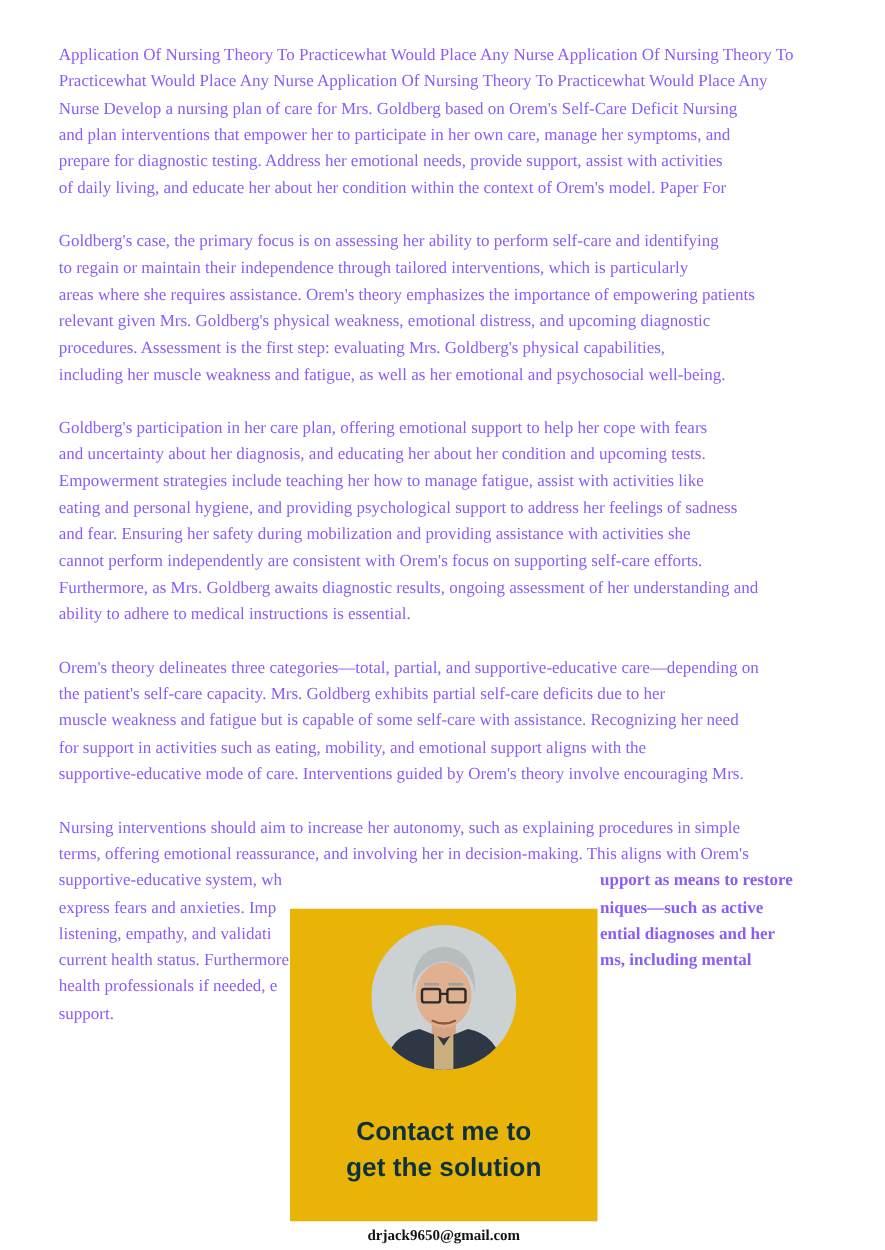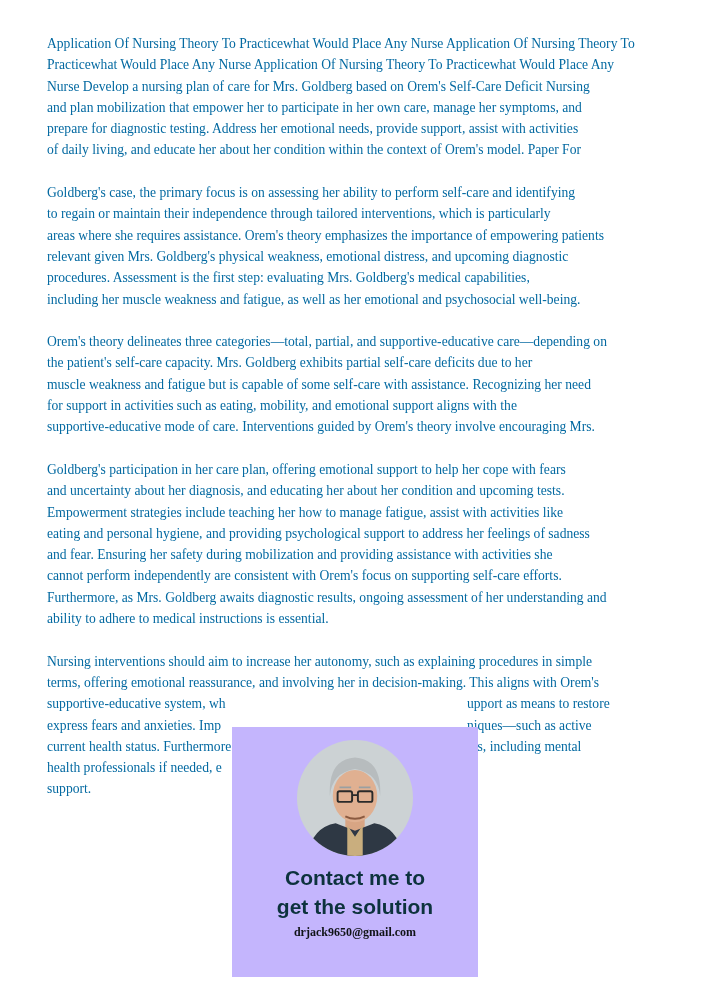--- a/index.html
+++ b/index.html
@@ -16,21 +16,21 @@
     left: 47px;
     top: 33px;
     width: 616px;
     font-size: 13.6px;
     line-height: 21.3px;
   }
   .paragraph { margin-bottom: 21.3px; }
   .paragraph:last-child { margin-bottom: 0; }
   .line { white-space: nowrap; }
   .line.split { position: relative; }
-  .frag-right { position: absolute; left: 420px; top: 0; }
+  .frag-right { position: absolute; left: 433px; top: 0; font-weight: bold; }
 
   .promo {
     position: absolute;
     left: 232px;
     top: 727px;
     width: 246px;
     height: 250px;
     display: flex;
     flex-direction: column;
     align-items: center;
@@ -59,66 +59,67 @@
     font-weight: 700;
     font-size: 12px;
     text-align: center;
   }
 </style>
 </head>
 <body>
 
 <div class="page">
 
-  <div class="doc" style="color: #0369a1;">
+  <div class="doc" style="color: #8b5cf6;">
     <div class="paragraph">
         <div class="line">Application Of Nursing Theory To Practicewhat Would Place Any Nurse Application Of Nursing Theory To</div>
         <div class="line">Practicewhat Would Place Any Nurse Application Of Nursing Theory To Practicewhat Would Place Any</div>
         <div class="line">Nurse Develop a nursing plan of care for Mrs. Goldberg based on Orem's Self-Care Deficit Nursing</div>
-        <div class="line">and plan mobilization that empower her to participate in her own care, manage her symptoms, and</div>
+        <div class="line">and plan interventions that empower her to participate in her own care, manage her symptoms, and</div>
         <div class="line">prepare for diagnostic testing. Address her emotional needs, provide support, assist with activities</div>
         <div class="line">of daily living, and educate her about her condition within the context of Orem's model. Paper For</div>
       </div>
     <div class="paragraph">
         <div class="line">Goldberg's case, the primary focus is on assessing her ability to perform self-care and identifying</div>
         <div class="line">to regain or maintain their independence through tailored interventions, which is particularly</div>
         <div class="line">areas where she requires assistance. Orem's theory emphasizes the importance of empowering patients</div>
         <div class="line">relevant given Mrs. Goldberg's physical weakness, emotional distress, and upcoming diagnostic</div>
-        <div class="line">procedures. Assessment is the first step: evaluating Mrs. Goldberg's medical capabilities,</div>
+        <div class="line">procedures. Assessment is the first step: evaluating Mrs. Goldberg's physical capabilities,</div>
         <div class="line">including her muscle weakness and fatigue, as well as her emotional and psychosocial well-being.</div>
-      </div>
-    <div class="paragraph">
-        <div class="line">Orem's theory delineates three categories—total, partial, and supportive-educative care—depending on</div>
-        <div class="line">the patient's self-care capacity. Mrs. Goldberg exhibits partial self-care deficits due to her</div>
-        <div class="line">muscle weakness and fatigue but is capable of some self-care with assistance. Recognizing her need</div>
-        <div class="line">for support in activities such as eating, mobility, and emotional support aligns with the</div>
-        <div class="line">supportive-educative mode of care. Interventions guided by Orem's theory involve encouraging Mrs.</div>
       </div>
     <div class="paragraph">
         <div class="line">Goldberg's participation in her care plan, offering emotional support to help her cope with fears</div>
         <div class="line">and uncertainty about her diagnosis, and educating her about her condition and upcoming tests.</div>
         <div class="line">Empowerment strategies include teaching her how to manage fatigue, assist with activities like</div>
         <div class="line">eating and personal hygiene, and providing psychological support to address her feelings of sadness</div>
         <div class="line">and fear. Ensuring her safety during mobilization and providing assistance with activities she</div>
         <div class="line">cannot perform independently are consistent with Orem's focus on supporting self-care efforts.</div>
         <div class="line">Furthermore, as Mrs. Goldberg awaits diagnostic results, ongoing assessment of her understanding and</div>
         <div class="line">ability to adhere to medical instructions is essential.</div>
       </div>
     <div class="paragraph">
+        <div class="line">Orem's theory delineates three categories—total, partial, and supportive-educative care—depending on</div>
+        <div class="line">the patient's self-care capacity. Mrs. Goldberg exhibits partial self-care deficits due to her</div>
+        <div class="line">muscle weakness and fatigue but is capable of some self-care with assistance. Recognizing her need</div>
+        <div class="line">for support in activities such as eating, mobility, and emotional support aligns with the</div>
+        <div class="line">supportive-educative mode of care. Interventions guided by Orem's theory involve encouraging Mrs.</div>
+      </div>
+    <div class="paragraph">
         <div class="line">Nursing interventions should aim to increase her autonomy, such as explaining procedures in simple</div>
         <div class="line">terms, offering emotional reassurance, and involving her in decision-making. This aligns with Orem's</div>
         <div class="line split"><span class="frag-left">supportive-educative system, wh</span><span class="frag-right">upport as means to restore</span></div>
         <div class="line split"><span class="frag-left">express fears and anxieties. Imp</span><span class="frag-right">niques—such as active</span></div>
+        <div class="line split"><span class="frag-left">listening, empathy, and validati</span><span class="frag-right">ential diagnoses and her</span></div>
         <div class="line split"><span class="frag-left">current health status. Furthermore</span><span class="frag-right">ms, including mental</span></div>
         <div class="line split"><span class="frag-left">health professionals if needed, e</span></div>
         <div class="line">support.</div>
       </div>
   </div>
 
-  <div class="promo" style="background-color: #c4b5fd;">
+  <div class="promo" style="background-color: #eab308; gap: 28px;">
     <div class="avatar">
       <svg viewBox="0 0 120 120" xmlns="http://www.w3.org/2000/svg">
         <rect width="120" height="120" fill="#ccd2d4"></rect>
         <rect x="50" y="76" width="20" height="22" fill="#d8a584"></rect>
         <path d="M10 120 Q16 90 40 86 L60 94 L80 86 Q104 90 110 120 Z" fill="#2e3844"></path>
         <path d="M52 88 L60 100 L68 88 L68 120 L52 120 Z" fill="#c9ae7e"></path>
         <ellipse cx="60" cy="58" rx="23" ry="27" fill="#e0b091"></ellipse>
         <path d="M34 58 Q32 20 60 18 Q88 20 86 58 Q84 34 60 30 Q36 34 34 58 Z" fill="#b7bcbe"></path>
         <g stroke="#2a2a2a" fill="none" stroke-width="2">
           <rect x="42" y="53" width="15" height="11" rx="2"></rect>

